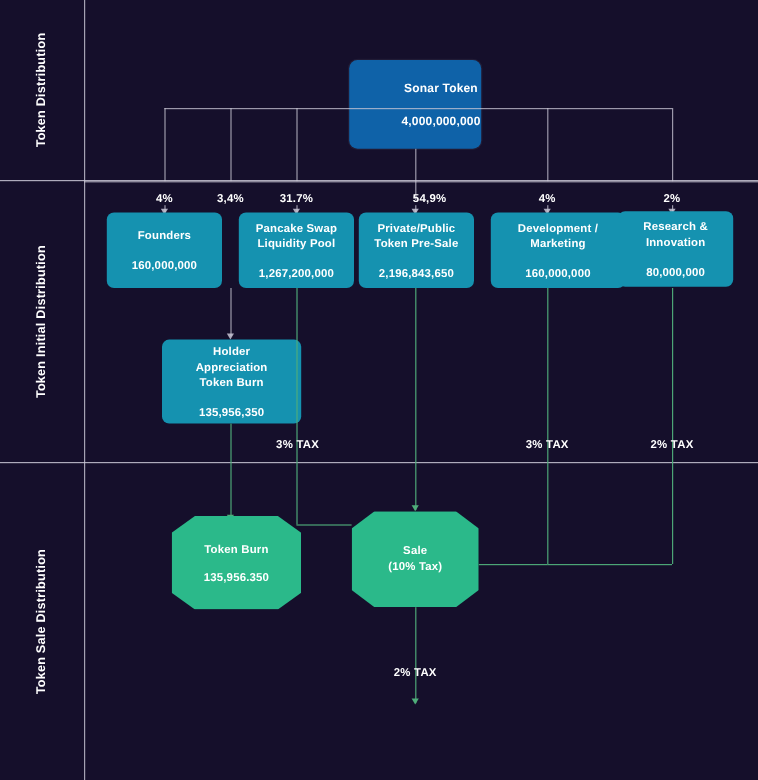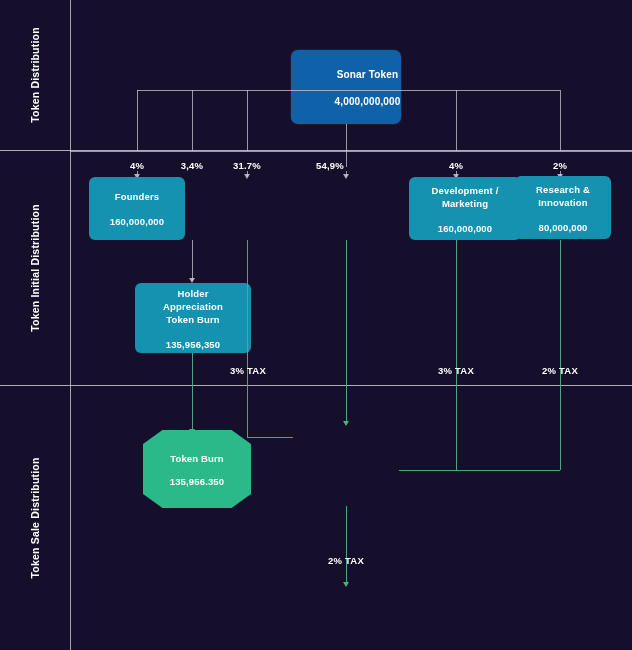--- a/index.html
+++ b/index.html
@@ -175,21 +175,21 @@
 
   <div class="v-line" style="left:137px; top:90px; height:61px;"></div>
   <div class="v-line" style="left:192px; top:90px; height:61px;"></div>
   <div class="v-line" style="left:247px; top:90px; height:61px;"></div>
   <div class="v-line" style="left:456px; top:90px; height:61px;"></div>
   <div class="v-line" style="left:560px; top:90px; height:61px;"></div>
 
   <div class="pct-label" style="left:107px; top:160px; width:60px;">4%</div>
   <div class="pct-label" style="left:162px; top:160px; width:60px;">3,4%</div>
   <div class="pct-label" style="left:217px; top:160px; width:60px;">31.7%</div>
-  <div class="pct-label" style="left:300px; top:160px; width:60px;">54,9%</div>
+  <div class="pct-label" style="left:328px; top:160px; width:60px;">54,9%</div>
   <div class="pct-label" style="left:426px; top:160px; width:60px;">4%</div>
   <div class="pct-label" style="left:530px; top:160px; width:60px;">2%</div>
 
   <div class="v-line" style="left:137px; top:171px; height:6px;"></div>
   <div class="arrow-head" style="left:133.5px; top:174px;"></div>
 
   <div class="v-line" style="left:247px; top:171px; height:6px;"></div>
   <div class="arrow-head" style="left:243.5px; top:174px;"></div>
 
   <div class="v-line" style="left:346px; top:171px; height:6px;"></div>
@@ -199,21 +199,31 @@
   <div class="arrow-head" style="left:452.5px; top:174px;"></div>
 
   <div class="v-line" style="left:560px; top:171px; height:6px;"></div>
   <div class="arrow-head" style="left:556.5px; top:174px;"></div>
 
   <div class="node node-teal" style="left:89px; top:177px; width:96px; height:63px;">
     <div class="title">Founders</div>
     <div class="amount">160,000,000</div>
   </div>
 
-
+  <div class="node node-teal" style="left:199px; top:177px; width:96px; height:63px;">
+    <div class="title">Pancake Swap</div>
+    <div class="title">Liquidity Pool</div>
+    <div class="amount">1,267,200,000</div>
+  </div>
+
+  <div class="node node-teal" style="left:299px; top:177px; width:96px; height:63px;">
+    <div class="title">Private/Public</div>
+    <div class="title">Token Pre-Sale</div>
+    <div class="amount">2,196,843,650</div>
+  </div>
 
   <div class="node node-teal" style="left:409px; top:177px; width:112px; height:63px;">
     <div class="title">Development /</div>
     <div class="title">Marketing</div>
     <div class="amount">160,000,000</div>
   </div>
 
   <div class="node node-teal" style="left:515px; top:176px; width:96px; height:63px;">
     <div class="title">Research &amp;</div>
     <div class="title">Innovation</div>
@@ -247,20 +257,24 @@
 
   <div class="tax-label" style="left:222px; top:365px; width:52px;">3% TAX</div>
   <div class="tax-label" style="left:430px; top:365px; width:52px;">3% TAX</div>
   <div class="tax-label" style="left:534px; top:365px; width:52px;">2% TAX</div>
 
   <div class="node node-hex" style="left:143px; top:430px; width:108px; height:78px;">
     <div class="title">Token Burn</div>
     <div class="amount">135,956.350</div>
   </div>
 
+  <div class="node node-hex" style="left:293px; top:426px; width:106px; height:80px;">
+    <div class="title">Sale</div>
+    <div class="title">(10% Tax)</div>
+  </div>
 
   <div class="v-line green" style="left:346px; top:506px; height:80px;"></div>
   <div class="arrow-head green" style="left:342.5px; top:582px;"></div>
 
   <div class="tax-label" style="left:320px; top:555px; width:52px;">2% TAX</div>
 
 
 </div>
 
 </body></html>

